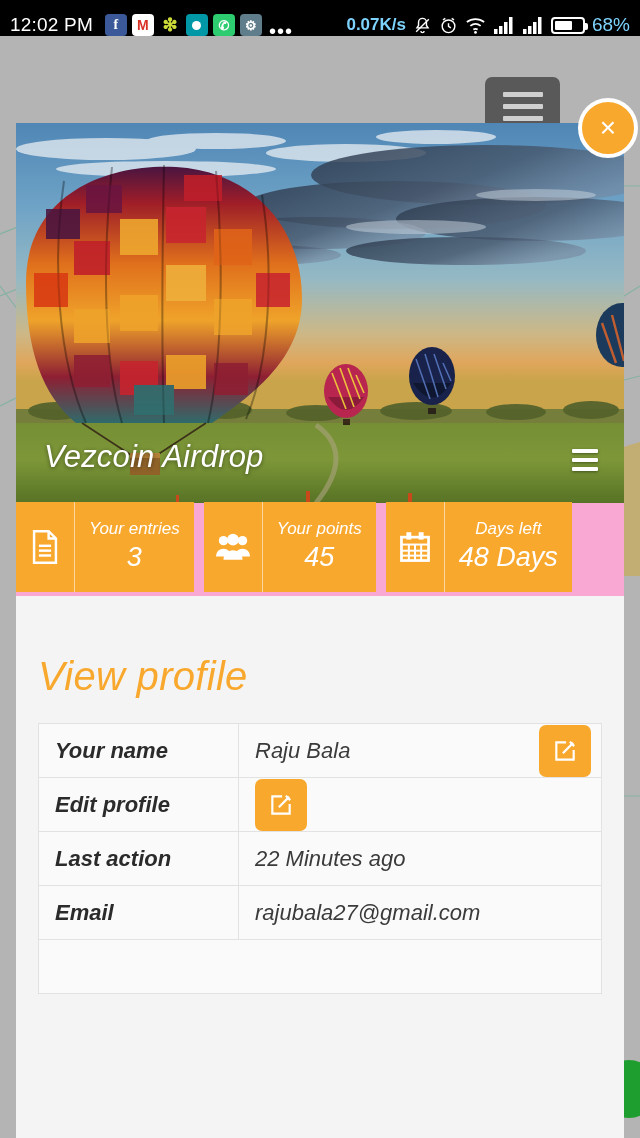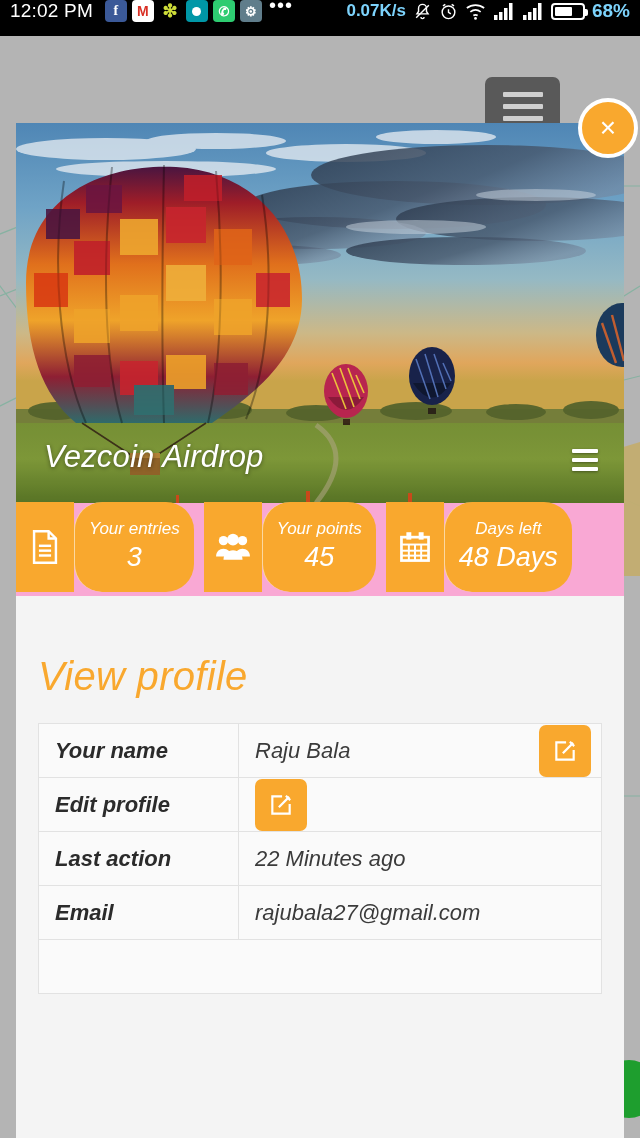--- a/index.html
+++ b/index.html
@@ -12,21 +12,21 @@
     background: #b4b4b4;
   }
 
   
   #status-bar {
     position: absolute;
     top: 0; left: 0;
     width: 640px; height: 36px;
     background: #000000;
     display: flex;
-    align-items: flex-start;
+    align-items: flex-end;
     padding: 0 10px;
     z-index: 100;
   }
   #status-clock {
     color: #ffffff;
     font-size: 19px;
     font-weight: 500;
     letter-spacing: .2px;
     margin-right: 12px;
   }
@@ -56,21 +56,21 @@
   #battery {
     width: 34px; height: 17px;
     border: 2px solid #fff; border-radius: 4px;
     position: relative; display: flex; align-items: center;
   }
   #battery:after {
     content: ""; position: absolute; right: -5px; top: 4px;
     width: 3px; height: 7px; background: #fff; border-radius: 0 2px 2px 0;
   }
   #battery-fill { height: 9px; width: 17px; background: #fff; margin-left: 2px; border-radius: 1px; }
-  #battery-pct { font-size: 19px; font-weight: 700; }
+  #battery-pct { font-size: 19px; font-weight: 400; }
 
   
   #page-bg {
     position: absolute;
     top: 36px; left: 0;
     width: 640px; height: 1102px;
     background: #b4b4b4;
     overflow: hidden;
   }
   #bg-art { position: absolute; inset: 0; opacity: .45; }
@@ -165,21 +165,20 @@
     display: flex; align-items: center; justify-content: center;
     color: #ffffff;
   }
   .stat-body {
     background: #f9a82e;
     display: flex; flex-direction: column;
     align-items: center; justify-content: center;
     color: #ffffff;
     border-left: 1px solid rgba(255,255,255,.55);
     padding: 0 14px;
-    border-radius: 28px;
   }
   .stat-label { font-size: 17px; font-weight: 400; line-height: 1.2; }
   .stat-value { font-size: 27px; font-weight: 400; line-height: 1.3; }
   .stat-gap { width: 10px; }
 
   
   #modal-body {
     position: absolute;
     left: 0; top: 473px;
     width: 608px; height: 542px;

